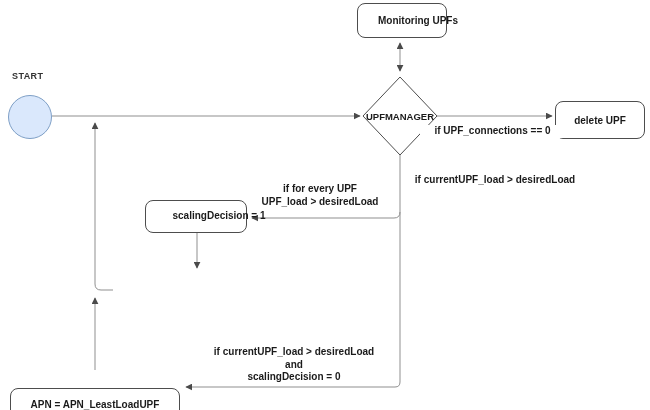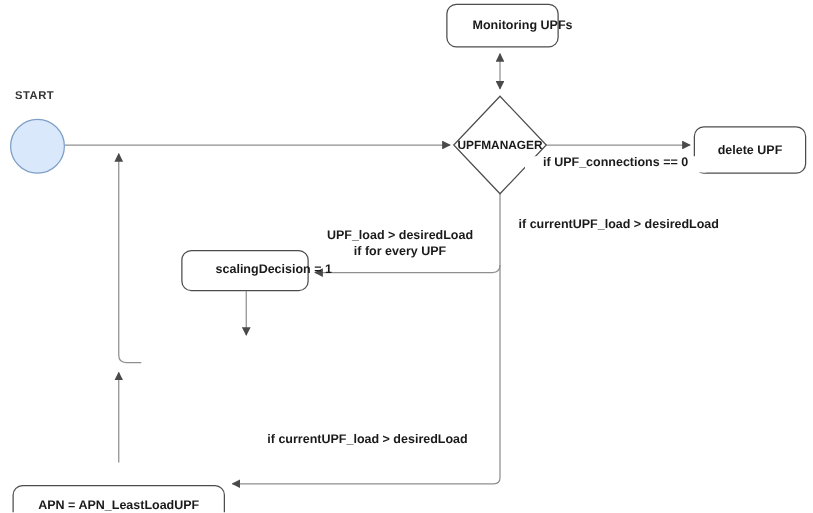--- a/index.html
+++ b/index.html
@@ -96,21 +96,23 @@
 
   <div class="node" id="node-least">
     <span>APN = APN_LeastLoadUPF</span>
   </div>
 
   <div class="edge-label" id="label-connections">if UPF_connections == 0</div>
 
   <div class="edge-label" id="label-currentload">if currentUPF_load &gt; desiredLoad</div>
 
   <div class="edge-label" id="label-everyupf">
+    <div>if for every UPF</div>
     <div>UPF_load &gt; desiredLoad</div>
-    <div>if for every UPF</div>
   </div>
 
   <div class="edge-label" id="label-scaling0">
     <div>if currentUPF_load &gt; desiredLoad</div>
+    <div>and</div>
+    <div>scalingDecision = 0</div>
   </div>
 
 </div>
 
 </body></html>

